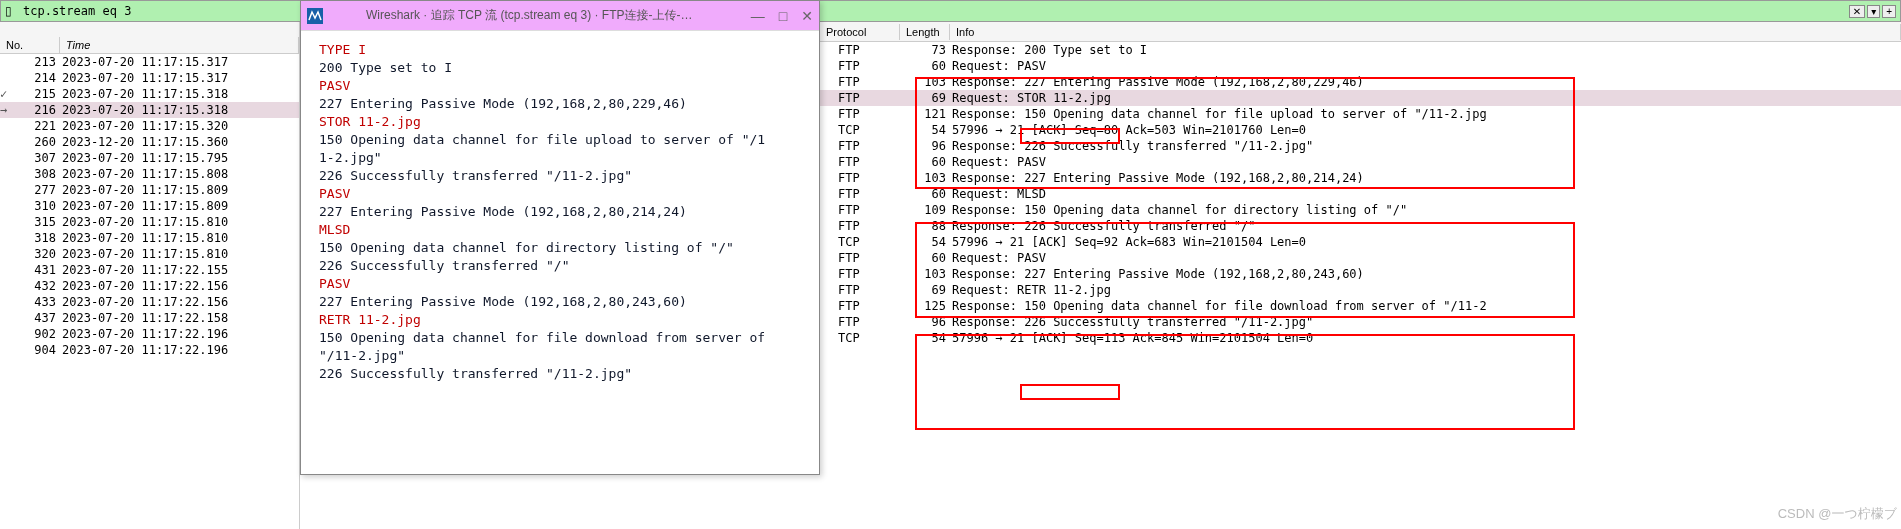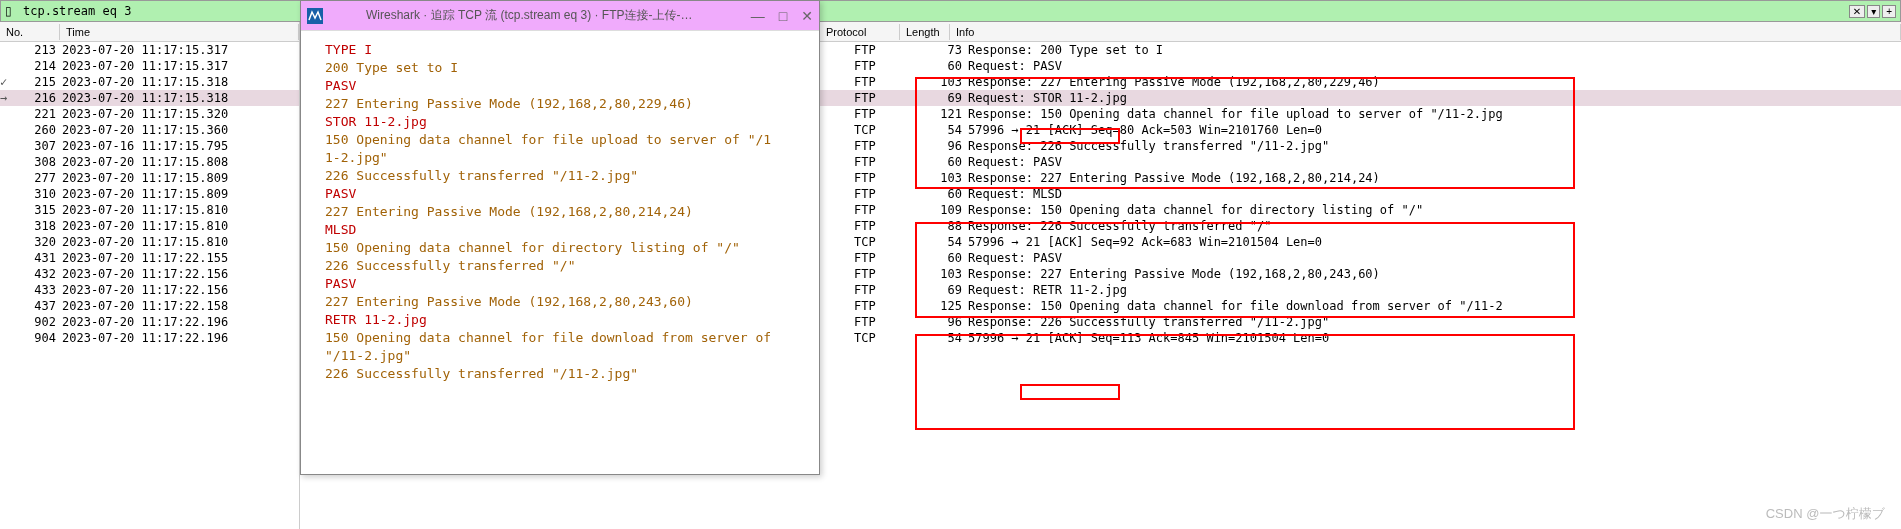--- a/index.html
+++ b/index.html
@@ -7,56 +7,56 @@
 
 .filter-bar { height: 22px; background: #b0f0b0; border: 1px solid #999; display: flex; align-items: center; padding: 0 4px; position: relative; }
 .filter-close-left { width: 14px; height: 14px; margin-right: 4px; cursor: pointer; }
 .filter-input { flex: 1; background: transparent; border: none; outline: none; font-family: monospace; font-size: 12px; }
 .filter-icons { position: absolute; right: 4px; display: flex; gap: 2px; align-items: center; }
 .filter-icons span { border: 1px solid #888; padding: 0 3px; font-size: 10px; background: #eee; }
 
 .panes { display: flex; height: calc(100% - 22px); }
 
 .left-pane { width: 300px; border-right: 1px solid #ccc; overflow: hidden; }
-.headers { display: flex; background: #f5f5f5; border-bottom: 1px solid #ccc; height: 20px; align-items: center; }
+.headers { display: flex; background: #f5f5f5; border-bottom: 1px solid #ccc; height: 32px; align-items: flex-end; }
 .headers .col { padding: 2px 6px; border-right: 1px solid #ccc; font-size: 11px; }
 .col-no { width: 60px; }
-.col-time { flex: 1; }
+.col-time { flex: 1; font-style: italic; }
 .left-table { font-family: monospace; font-size: 12px; }
 .left-row { display: flex; height: 16px; align-items: center; }
 .left-row.selected { background: #e8d8e0; }
 .left-row .arrow { width: 12px; color: #555; }
 .left-row .num { width: 48px; text-align: right; padding-right: 4px; }
 .left-row .time { padding-left: 2px; }
 
 .ws-window { position: absolute; left: 300px; top: 0; width: 520px; height: 475px; background: #fff; border: 1px solid #888; box-shadow: 2px 2px 6px rgba(0,0,0,0.2); z-index: 10; }
 .ws-title { height: 30px; background: #f0abfc; display: flex; align-items: center; padding: 0 6px; border-bottom: 1px solid #ddd; gap: 37px; }
 .ws-logo { width: 16px; height: 16px; margin-right: 6px; }
 .ws-title-text { flex: 1; color: #555; font-size: 12px; white-space: nowrap; overflow: hidden; }
 .ws-btns { display: flex; gap: 14px; font-size: 14px; color: #666; }
-.ws-body { padding: 10px 24px; font-family: Consolas, monospace; font-size: 13px; line-height: 18px; }
+.ws-body { padding: 10px 18px; font-family: Consolas, monospace; font-size: 13px; line-height: 18px; }
 .ws-body .req { color: #c00000; }
-.ws-body .res { color: #a16207; }
+.ws-body .res { color: #0f172a; }
 .ws-footer { position: absolute; bottom: 2px; left: 8px; font-size: 11px; color: #999; }
 
 .right-pane { flex: 1; overflow: hidden; margin-left: 520px; position: relative; }
 .right-headers { display: flex; background: #f5f5f5; border-bottom: 1px solid #ccc; height: 20px; align-items: center; position: relative; z-index: 5; }
 .right-headers .col { padding: 2px 6px; border-right: 1px solid #ccc; font-size: 11px; }
 .col-proto { width: 80px; }
 .col-len { width: 50px; }
 .col-info { flex: 1; }
 .right-table { font-family: monospace; font-size: 12px; position: relative; }
 .right-row { display: flex; height: 16px; align-items: center; }
 .right-row.selected { background: #e8d8e0; }
-.right-row .proto { width: 80px; padding-left: 18px; margin-left: 16px; }
+.right-row .proto { width: 80px; padding-left: 18px; }
 .right-row .len { width: 50px; text-align: right; padding-right: 4px; }
 .right-row .info { padding-left: 2px; white-space: nowrap; }
 
 .redbox { position: absolute; border: 2px solid #ff0000; pointer-events: none; z-index: 4; }
-.watermark { position: absolute; right: 16px; bottom: 6px; color: #bbb; font-size: 13px; }
+.watermark { position: absolute; right: 4px; bottom: 6px; color: #bbb; font-size: 13px; }
 </style>
 </head>
 <body>
 
 <div class="filter-bar">
   <span class="filter-close-left">▯</span>
   <input class="filter-input" value="tcp.stream eq 3" style="">
   <div class="filter-icons">
     <span>✕</span>
     <span>▾</span>
@@ -92,26 +92,26 @@
           <span class="time">2023-07-20 11:17:15.318</span>
         </div>
         <div class="left-row">
           <span class="arrow"></span>
           <span class="num">221</span>
           <span class="time">2023-07-20 11:17:15.320</span>
         </div>
         <div class="left-row">
           <span class="arrow"></span>
           <span class="num">260</span>
-          <span class="time">2023-07-20 11:17:15.360</span>
+          <span class="time">2023-12-20 11:17:15.360</span>
         </div>
         <div class="left-row">
           <span class="arrow"></span>
           <span class="num">307</span>
-          <span class="time">2023-07-16 11:17:15.795</span>
+          <span class="time">2023-07-20 11:17:15.795</span>
         </div>
         <div class="left-row">
           <span class="arrow"></span>
           <span class="num">308</span>
           <span class="time">2023-07-20 11:17:15.808</span>
         </div>
         <div class="left-row">
           <span class="arrow"></span>
           <span class="num">277</span>
           <span class="time">2023-07-20 11:17:15.809</span>

